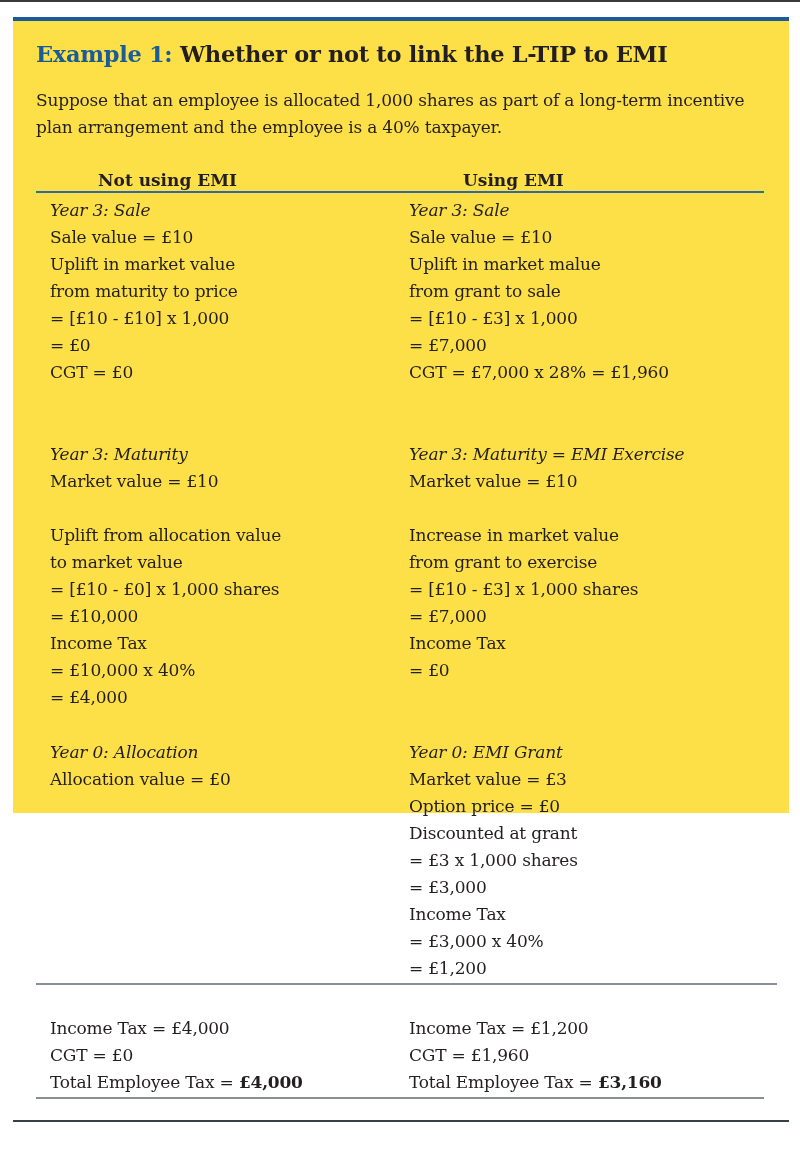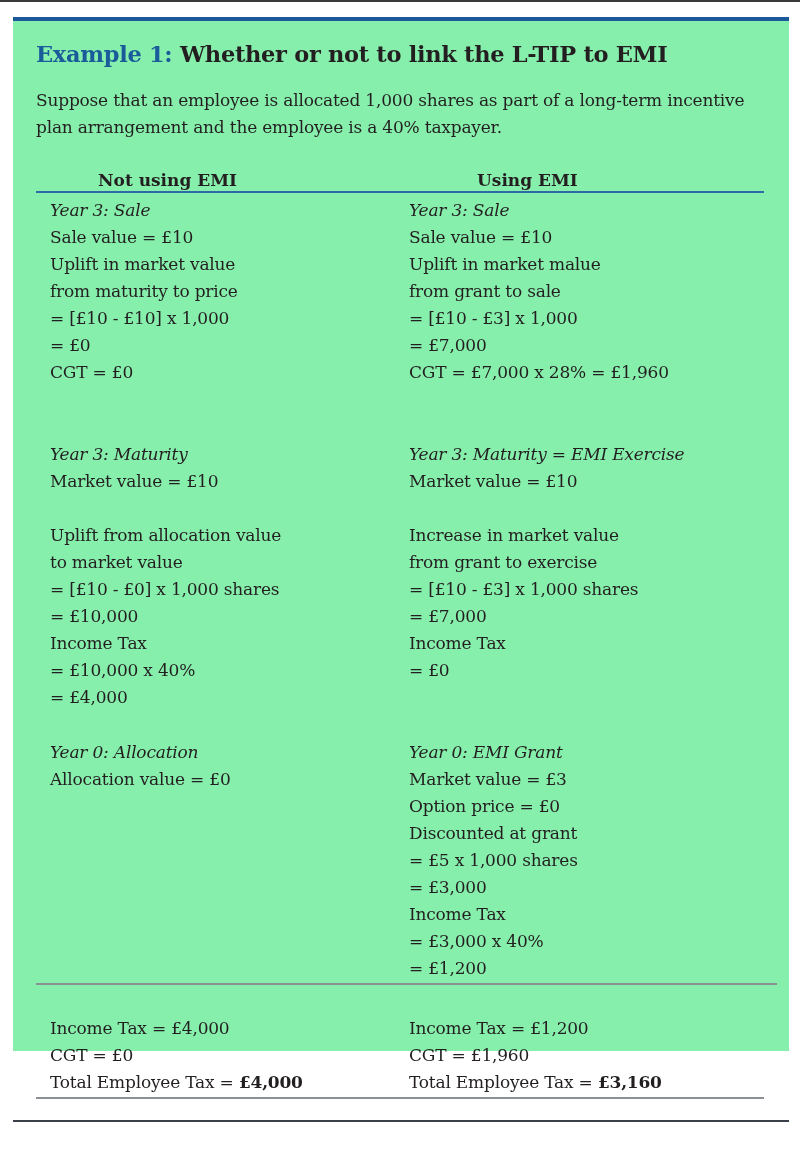--- a/index.html
+++ b/index.html
@@ -1,30 +1,30 @@
 <!DOCTYPE html>
 <html><head>
 <meta charset="utf-8">
 <style>
   html, body { margin: 0; padding: 0; background: #ffffff; }
   body { width: 800px; height: 1157px; position: relative; overflow: hidden;
          font-family: "DejaVu Serif", "Liberation Serif", serif; color: #231f20; }
   .top-rule { position: absolute; left: 0; top: 0; width: 800px; height: 2px; background: #3a3a3a; }
-  .box { position: absolute; left: 13px; top: 17px; width: 776px; height: 1034px; background: #86efac; }
+  .box { position: absolute; left: 13px; top: 17px; width: 776px; height: 796px; background: #fde047; }
   .box-top-rule { position: absolute; left: 0; top: 0; width: 776px; height: 4px; background: #1a5a9a; }
   .title { position: absolute; left: 23px; top: 24px; font-size: 22.5px; font-weight: bold; letter-spacing: -0.3px; white-space: nowrap; }
   .title .label { color: #1a5b9a; }
   .title .rest { color: #231f20; }
   .intro { position: absolute; left: 23px; top: 70px; width: 740px; font-size: 17px; line-height: 27px; letter-spacing: -0.2px; }
   .col { position: absolute; font-size: 17px; line-height: 27px; white-space: nowrap; letter-spacing: -0.2px; }
   .col.left { left: 37px; }
   .col.right { left: 396px; }
   .hdr { position: absolute; top: 150px; font-size: 17px; line-height: 27px; font-weight: bold; white-space: nowrap; margin-left: 48px; }
   .hdr.left { left: 37px; }
-  .hdr.right { left: 416px; }
+  .hdr.right { left: 402px; }
   .hdr-rule { position: absolute; left: 23px; top: 174px; width: 728px; height: 2px; background: #2d6aa6; }
   .line { display: block; height: 27px; }
   .sub { font-weight: normal; font-style: italic; }
   .blank { display: block; height: 27px; }
   .mid-rule { position: absolute; left: 23px; top: 966px; width: 741px; height: 2px; background: #8a8f96; }
   .bot-rule { position: absolute; left: 23px; top: 1080px; width: 728px; height: 2px; background: #8a8f96; }
   .box-bottom-rule { position: absolute; left: 0; top: 1103px; width: 776px; height: 2px; background: #3a4048; }
   b { font-weight: bold; }
 </style>
 </head>
@@ -90,21 +90,21 @@
 
   <div class="col left" style="top:722px">
     <span class="line sub">Year 0: Allocation</span>
     <span class="line">Allocation value = £0</span>
   </div>
   <div class="col right" style="top:722px">
     <span class="line sub">Year 0: EMI Grant</span>
     <span class="line">Market value = £3</span>
     <span class="line">Option price = £0</span>
     <span class="line">Discounted at grant</span>
-    <span class="line">= £5 x 1,000 shares</span>
+    <span class="line">= £3 x 1,000 shares</span>
     <span class="line">= £3,000</span>
     <span class="line">Income Tax</span>
     <span class="line">= £3,000 x 40%</span>
     <span class="line">= £1,200</span>
   </div>
 
   <div class="mid-rule"></div>
 
   <div class="col left" style="top:998px">
     <span class="line">Income Tax = £4,000</span>

